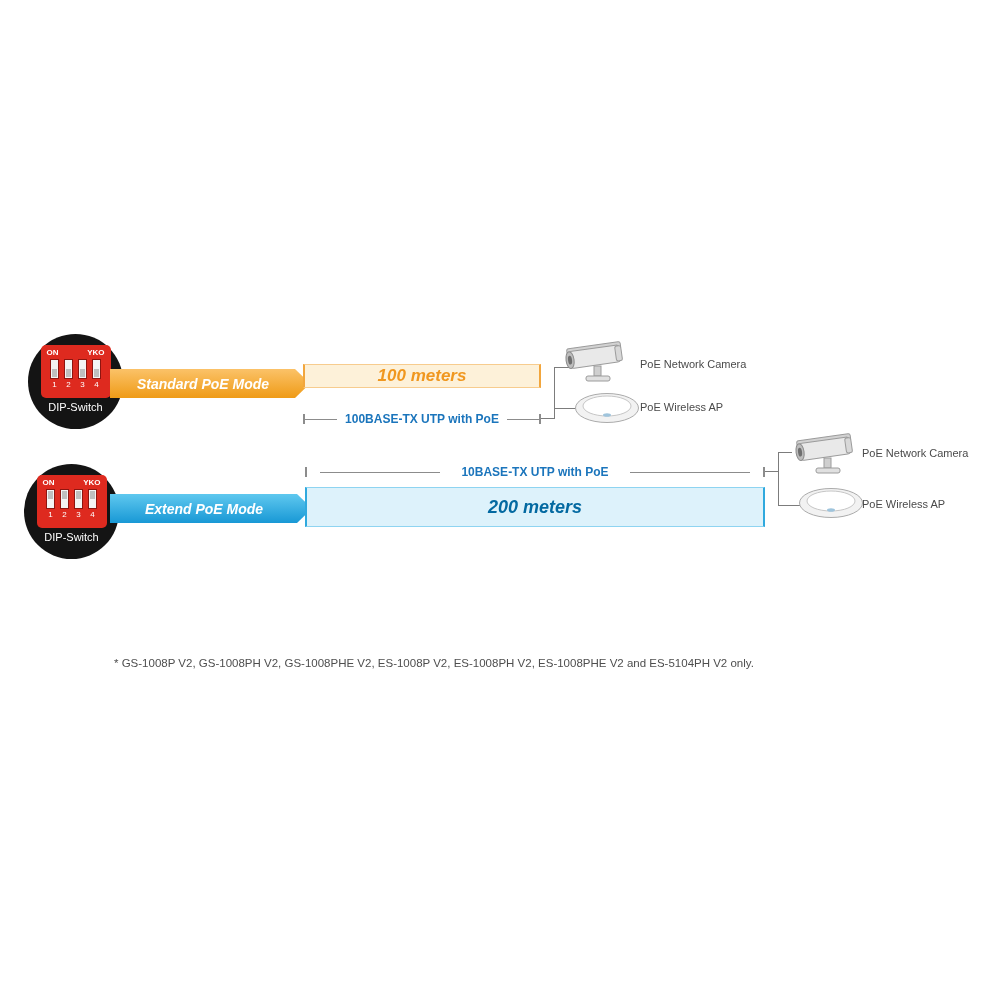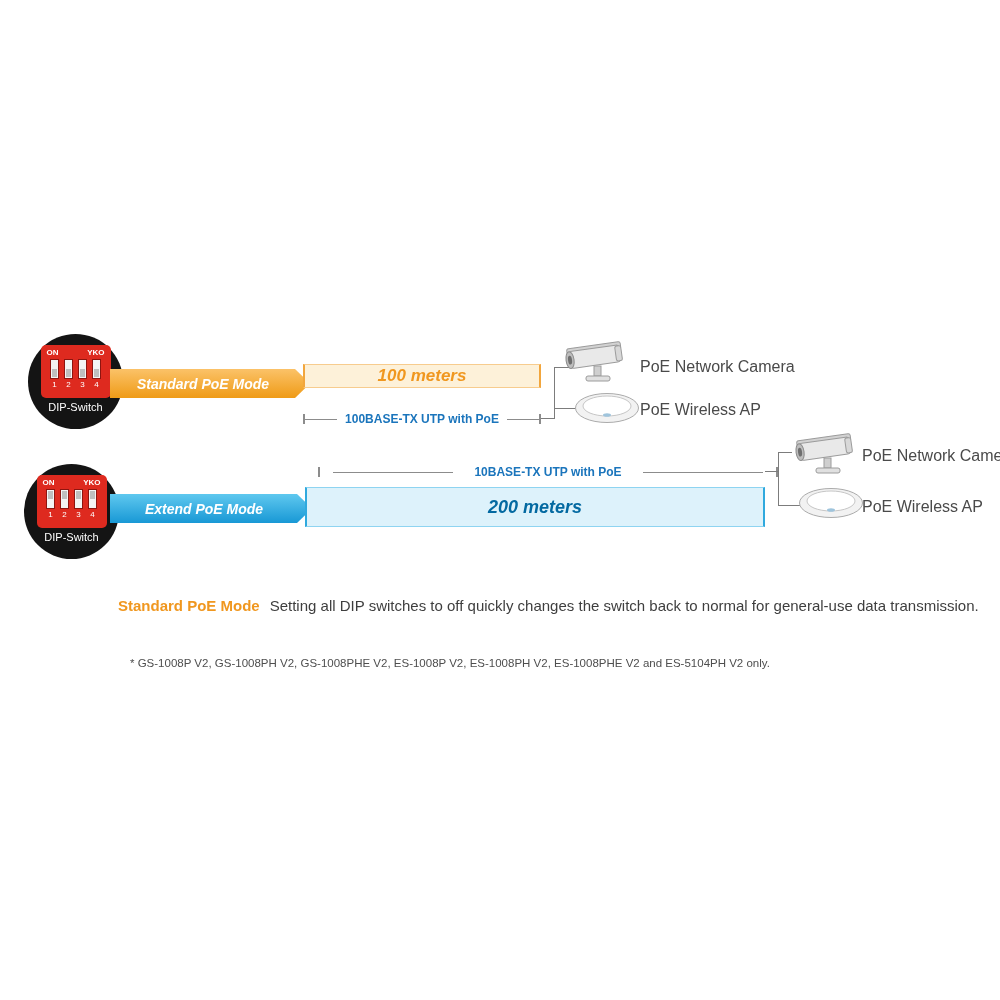--- a/index.html
+++ b/index.html
@@ -41,21 +41,21 @@
   
   .cable { display:flex; align-items:center; height:14px; }
   .cable .tick { width:2px; height:10px; background:#8C8C8C; }
   .cable .seg  { flex:1; height:1px; background:#8C8C8C; }
   .cable .lbl  { padding:0 8px; font-size:12px; font-weight:bold; color:#1B75BC; white-space:nowrap; }
 
   
   .hline { height:1px; background:#7C7C7C; }
   .vline { width:1px;  background:#7C7C7C; }
 
-  .dev-label { font-size:16px; color:#4A4A4A; white-space:nowrap; }
+  .dev-label { font-size:11px; color:#4A4A4A; white-space:nowrap; }
 
   
   .note { font-size:15px; color:#3E3E3E; white-space:nowrap; }
   .note .t-orange { color:#F0971F; font-weight:bold; margin-right:10px; }
   .note .t-blue   { color:#1E9CD8; font-weight:bold; margin-right:10px; }
   .footnote { font-size:11.5px; color:#4E4E4E; white-space:nowrap; }
 </style>
 </head>
 <body>
 
@@ -163,21 +163,21 @@
         <span>4</span>
       </div>
     </div>
     <div class="dip-caption">DIP-Switch</div>
   </div>
 
   <div class="abs mode-arrow blue" style="left:110px; top:494px; width:188px;">
     <span>Extend PoE Mode</span>
   </div>
 
-  <div class="abs cable" style="left:318px; top:465px; width:460px;gap:13px;">
+  <div class="abs cable" style="left:305px; top:465px; width:460px;gap:13px;">
     <span class="tick"></span>
     <span class="seg"></span>
     <span class="lbl">10BASE-TX UTP with PoE</span>
     <span class="seg"></span>
     <span class="tick"></span>
   </div>
 
   <div class="abs dim-band blue" style="left:305px; top:487px; width:460px; height:40px;">
     <span>200 meters</span>
   </div>
@@ -204,18 +204,15 @@
 
   <div class="abs" style="left:798px; top:487px;">
     <svg viewBox="0 0 66 32" width="66" height="32">
       <ellipse cx="33" cy="16" rx="31.5" ry="14.5" fill="#F2F2F2" stroke="#ABABAB"></ellipse>
       <ellipse cx="33" cy="14" rx="24" ry="10" fill="#FFFFFF" stroke="#C6C6C6"></ellipse>
       <ellipse cx="33" cy="23" rx="4" ry="1.8" fill="#9FC4DC"></ellipse>
     </svg>
   </div>
   <div class="abs dev-label" style="left:862px; top:498px;">PoE Wireless AP</div>
 
-  <div class="abs note" style="left:118px; top:597px;">
-    <span class="t-orange">Standard PoE Mode</span><span>Setting all DIP switches to off quickly changes the switch back to normal for general-use data transmission.</span>
-  </div>
-  <div class="abs footnote" style="left:130px; top:657px;text-align:right;">* GS-1008P V2, GS-1008PH V2, GS-1008PHE V2, ES-1008P V2, ES-1008PH V2, ES-1008PHE V2 and ES-5104PH V2 only.</div>
+  <div class="abs footnote" style="left:114px; top:657px;text-align:right;">* GS-1008P V2, GS-1008PH V2, GS-1008PHE V2, ES-1008P V2, ES-1008PH V2, ES-1008PHE V2 and ES-5104PH V2 only.</div>
 
 </div>
 
 </body></html>

